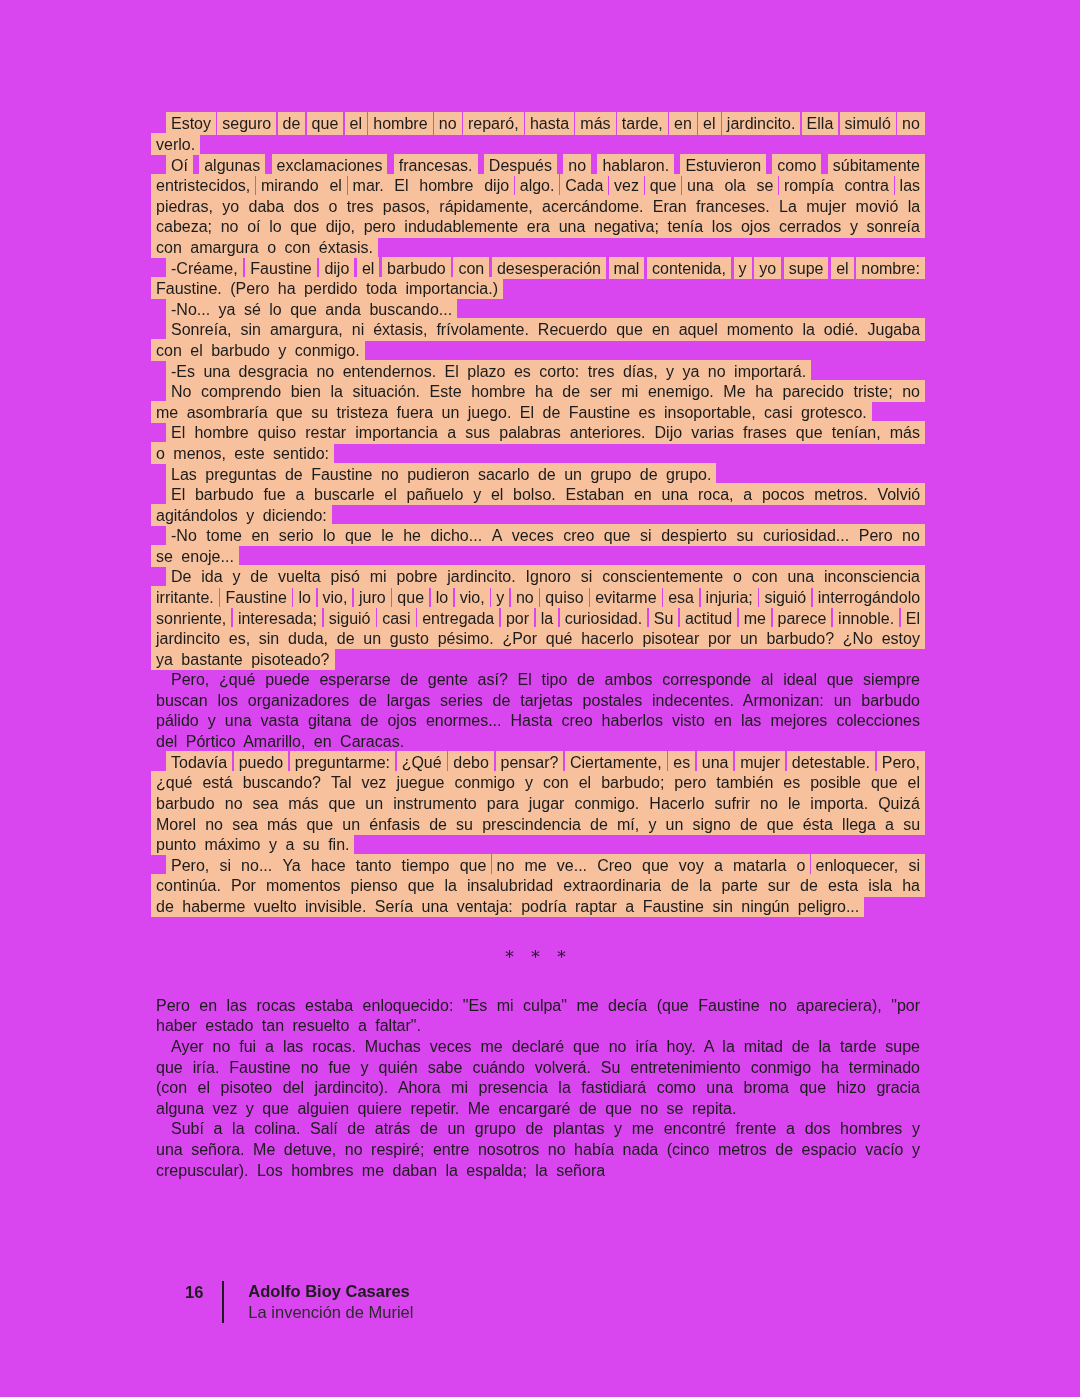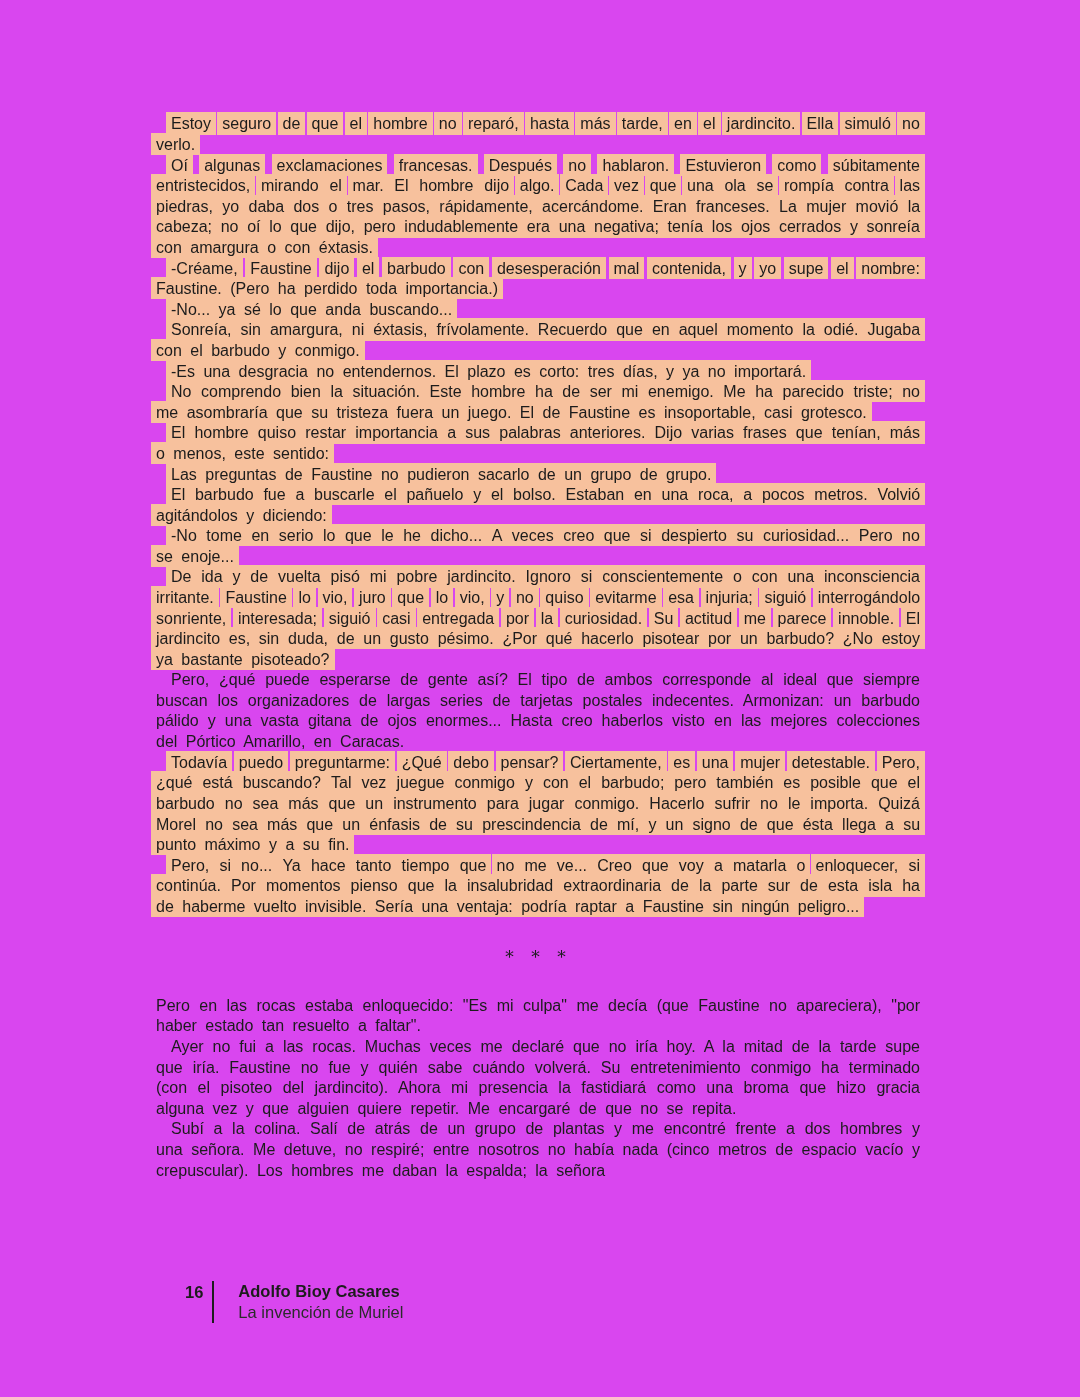--- a/index.html
+++ b/index.html
@@ -44,21 +44,21 @@
     color: #1c1c1c;
   }
   .footer {
     position: absolute;
     left: 185px; top: 1281px;
     display: flex;
     align-items: flex-start;
     font-size: 16.5px;
     line-height: 21px;
   }
-  .pnum { font-weight: bold; padding-right: 9px; padding-top: 1px; text-align: right; }
+  .pnum { font-weight: bold; padding-right: 19px; padding-top: 1px; text-align: right; }
   .fdiv { width: 2px; height: 42px; background: #1c1c1c; }
   .fcol { padding-left: 24px; }
   .author { font-weight: bold; }
   .btitle { font-weight: normal; color: #2b2b2b; }
 </style>
 </head>
 <body style="color: rgb(28, 28, 28); background: rgb(255, 255, 255);">
 
 <div class="page">
   <div class="text-column">

